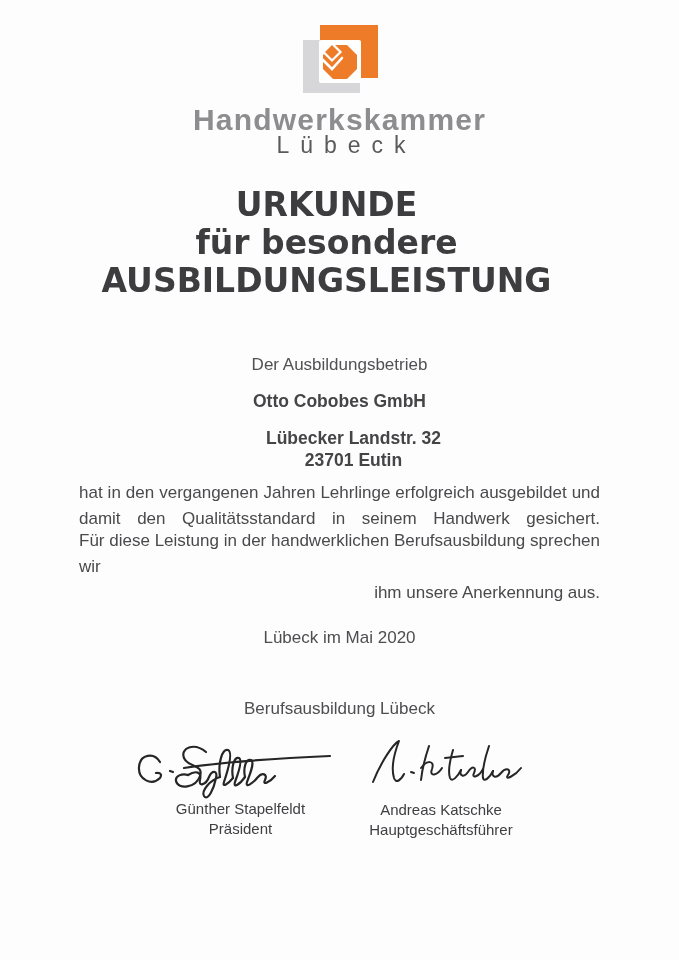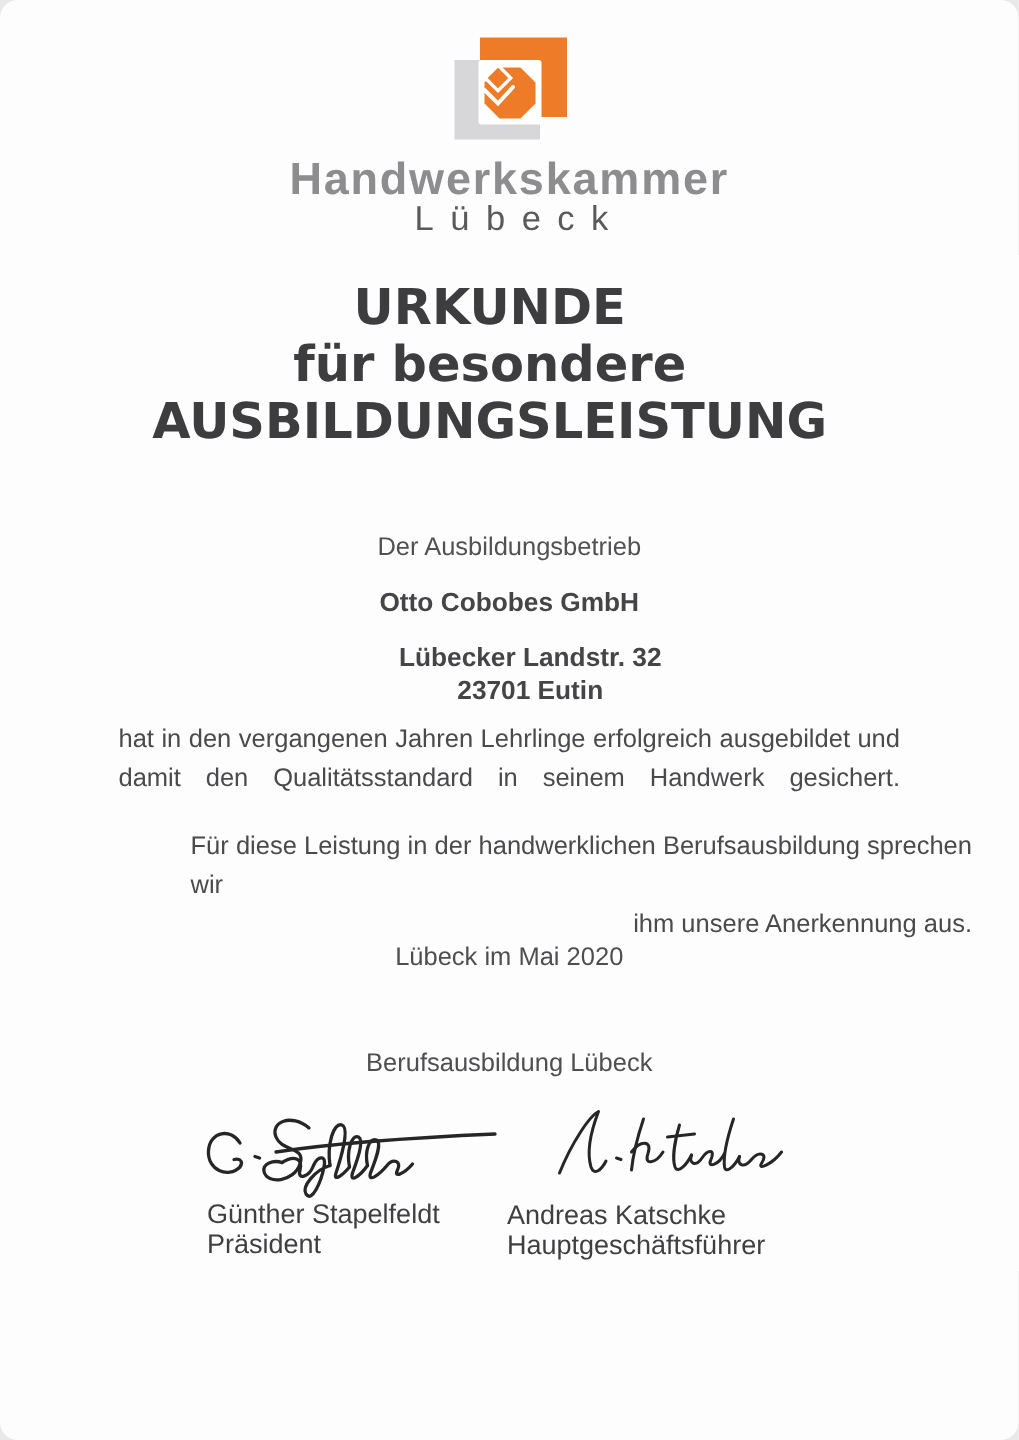--- a/index.html
+++ b/index.html
@@ -1,19 +1,19 @@
 <!DOCTYPE html>
 <html><head>
 <meta charset="utf-8">
 <style>
   html,body { margin:0; padding:0; background:#e9e9e9; }
   .cert {
     position:relative; width:679px; height:960px; margin:0 auto;
     background:#fdfdfd; overflow:hidden;
-    font-family:"Liberation Sans", sans-serif; color:#4a4a4d;border-radius:12px;
+    font-family:"Liberation Sans", sans-serif; color:#4a4a4d;
   }
   .abs { position:absolute; }
   .center { left:0; right:0; text-align:center; }
 
   
   .logo-mark { left:302px; top:24px; }
   .org-name {
     top:103px; font-weight:700; font-size:30px; letter-spacing:1.2px;
     color:#8d8d8f;
   }
@@ -30,32 +30,32 @@
   }
 
   
   .intro   { top:355px; font-size:17px; color:#515154; }
   .company { top:391px; font-size:17.5px; font-weight:700; color:#454548; }
   .addr    { top:428px; font-size:17.5px; font-weight:700; color:#454548; line-height:21.5px;padding-left:28px; }
 
   
   .para { left:79px; width:521px; font-size:17px; line-height:26px; color:#4a4a4d; }
   .para1 { top:480px; }
-  .para2 { top:551px;margin-left:48px; }
+  .para2 { top:528px; }
   .jl { text-align:justify; text-align-last:justify; }
   .ll { text-align:right; }
 
   .place-date { top:628px; font-size:17px; color:#4e4e51; }
   .issuer     { top:699px; font-size:17px; color:#4e4e51; }
 
   
   .sig-svg { position:absolute; }
   .sig-left-svg  { left:133px; top:740px; }
   .sig-right-svg { left:364px; top:734px; }
-  .sig-names { font-size:18px; line-height:20px; color:#3f3f42; }
+  .sig-names { font-size:15px; line-height:20px; color:#3f3f42; text-align:center; }
   .sig-names-left  { top:799px; left:138px; width:205px; }
   .sig-names-right { top:800px; left:338px; width:206px; }
 </style>
 </head>
 <body>
 
 <div class="cert">
 
   <svg class="abs logo-mark" width="78" height="72" viewBox="0 0 78 72">
     <rect x="1" y="16" width="57" height="53" fill="#d7d7d9"></rect>

